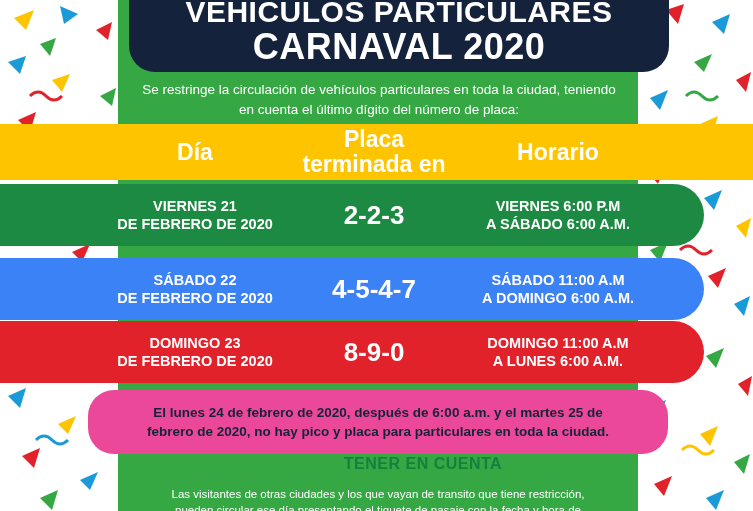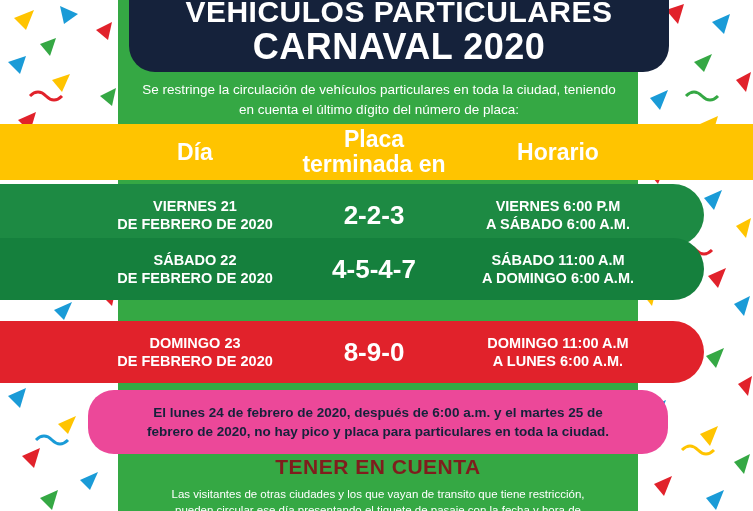--- a/index.html
+++ b/index.html
@@ -127,21 +127,21 @@
 
   
   .row-data {
     left: 0;
     width: 704px;
     height: 62px;
     border-top-right-radius: 31px;
     border-bottom-right-radius: 31px;
   }
   .row-fri { top: 184px; background: #1d8a43; }
-  .row-sat { top: 238px; background: #15803d; }
+  .row-sat { top: 258px; background: #3b82f6; }
   .row-sun { top: 321px; background: #e1222b; }
 
   .row-data .c-day {
     margin-left: 100px;
     font-size: 14.5px;
     font-weight: bold;
     line-height: 18px;
   }
   .row-data .c-plate {
     font-size: 26px;
@@ -178,25 +178,26 @@
     line-height: 19px;
   }
 
   
   .notice-title {
     position: absolute;
     left: 118px;
     top: 455px;
     width: 520px;
     text-align: center;
-    color: #7f1d1d;
-    font-size: 21px;
+    color: #15803d;
+    font-size: 16px;
     font-weight: bold;
     letter-spacing: 0.5px;
     z-index: 5;
+    padding-left: 45px;
   }
   .notice-body {
     position: absolute;
     left: 138px;
     top: 486px;
     width: 480px;
     text-align: center;
     color: #ffffff;
     font-size: 11.5px;
     line-height: 16px;

